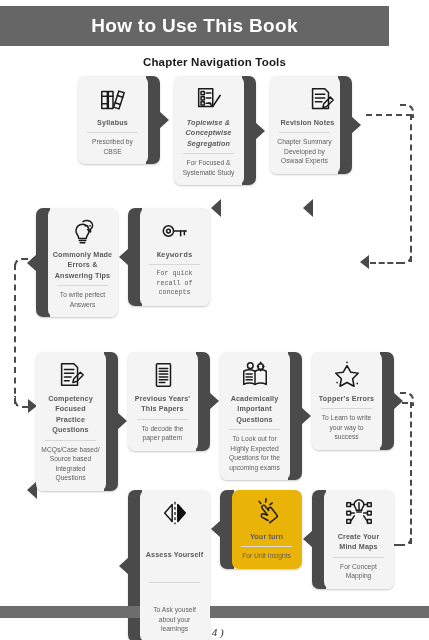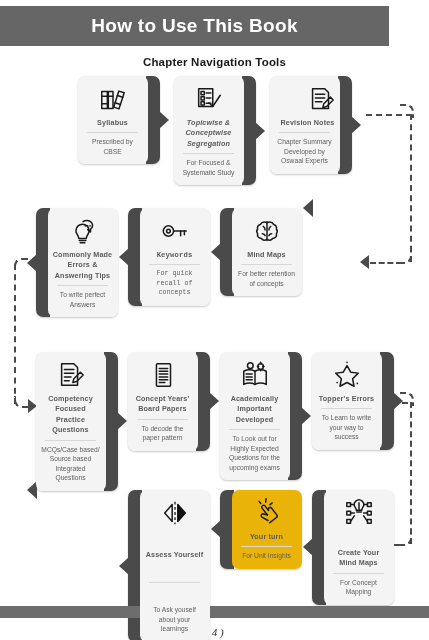--- a/index.html
+++ b/index.html
@@ -263,36 +263,20 @@
               <div class="card-label" style="color: rgb(90, 90, 90);">Keywords</div>
               <div class="divider"></div>
               <div class="card-sub" style="color: rgb(94, 94, 94);">For quick recall of concepts</div>
             </div>
           </div>
         </div>
         <div class="card left-bar">
           <div class="card-inner">
             <div class="sidebar-dark" style="background: rgb(74, 74, 74);"></div>
             <div class="notch"></div>
-            <div class="card-body" style="background: rgb(244, 244, 244);">
-              <div class="icon-wrap">
-                <svg width="30" height="30" viewBox="0 0 32 32">
-                  <path d="M16 6 v20" stroke="#1a1a1a" stroke-width="1.6" fill="none" stroke-linecap="round" stroke-linejoin="round"></path>
-                  <path d="M16 7 q-5 -2 -7 2 q-4 1 -3 5 q-2 2 0 5 q-1 4 4 5 q2 3 6 1" stroke="#1a1a1a" stroke-width="1.6" fill="none" stroke-linecap="round" stroke-linejoin="round"></path>
-                  <path d="M16 7 q5 -2 7 2 q4 1 3 5 q2 2 0 5 q1 4 -4 5 q-2 3 -6 1" stroke="#1a1a1a" stroke-width="1.6" fill="none" stroke-linecap="round" stroke-linejoin="round"></path>
-                  <path d="M12 11 q2 1 2 4" stroke="#1a1a1a" stroke-width="1.6" fill="none" stroke-linecap="round" stroke-linejoin="round"></path>
-                  <path d="M20 11 q-2 1 -2 4" stroke="#1a1a1a" stroke-width="1.6" fill="none" stroke-linecap="round" stroke-linejoin="round"></path>
-                  <path d="M11 19 q2 0 3 2" stroke="#1a1a1a" stroke-width="1.6" fill="none" stroke-linecap="round" stroke-linejoin="round"></path>
-                  <path d="M21 19 q-2 0 -3 2" stroke="#1a1a1a" stroke-width="1.6" fill="none" stroke-linecap="round" stroke-linejoin="round"></path>
-                </svg>
-              </div>
-              <div class="card-label" style="color: rgb(90, 90, 90);">Mind Maps</div>
-              <div class="divider"></div>
-              <div class="card-sub" style="color: rgb(94, 94, 94);">For better retention of concepts</div>
-            </div>
           </div>
         </div>
         <div class="card left-bar">
           <div class="card-inner">
             <div class="sidebar-dark" style="background: rgb(74, 74, 74);"></div>
             <div class="notch"></div>
           </div>
         </div>
       </div>
 
@@ -327,21 +311,21 @@
                 <svg width="30" height="30" viewBox="0 0 32 32">
                   <rect x="9" y="4" width="15" height="24" rx="1" stroke="#1a1a1a" stroke-width="1.6" fill="none" stroke-linecap="round" stroke-linejoin="round"></rect>
                   <line x1="12" y1="9" x2="21" y2="9" stroke="#1a1a1a" stroke-width="1.6" fill="none" stroke-linecap="round" stroke-linejoin="round"></line>
                   <line x1="12" y1="12" x2="21" y2="12" stroke="#1a1a1a" stroke-width="1.6" fill="none" stroke-linecap="round" stroke-linejoin="round"></line>
                   <line x1="12" y1="15" x2="21" y2="15" stroke="#1a1a1a" stroke-width="1.6" fill="none" stroke-linecap="round" stroke-linejoin="round"></line>
                   <line x1="12" y1="18" x2="21" y2="18" stroke="#1a1a1a" stroke-width="1.6" fill="none" stroke-linecap="round" stroke-linejoin="round"></line>
                   <line x1="12" y1="21" x2="21" y2="21" stroke="#1a1a1a" stroke-width="1.6" fill="none" stroke-linecap="round" stroke-linejoin="round"></line>
                   <line x1="12" y1="24" x2="18" y2="24" stroke="#1a1a1a" stroke-width="1.6" fill="none" stroke-linecap="round" stroke-linejoin="round"></line>
                 </svg>
               </div>
-              <div class="card-label" style="color: rgb(90, 90, 90);">Concept Years' Board Papers</div>
+              <div class="card-label" style="color: rgb(90, 90, 90);">Previous Years' This Papers</div>
               <div class="divider"></div>
               <div class="card-sub" style="color: rgb(94, 94, 94);">To decode the paper pattern</div>
             </div>
           </div>
         </div>
         <div class="card right-bar">
           <div class="card-inner">
             <div class="sidebar-dark" style="background: rgb(74, 74, 74);"></div>
             <div class="notch"></div>
             <div class="card-body" style="background: rgb(244, 244, 244);">
@@ -353,21 +337,21 @@
                   <line x1="6.5" y1="18" x2="13" y2="18" stroke="#1a1a1a" stroke-width="1.6" fill="none" stroke-linecap="round" stroke-linejoin="round"></line>
                   <line x1="6.5" y1="21" x2="13" y2="21" stroke="#1a1a1a" stroke-width="1.6" fill="none" stroke-linecap="round" stroke-linejoin="round"></line>
                   <circle cx="11" cy="6" r="3" stroke="#1a1a1a" stroke-width="1.6" fill="none" stroke-linecap="round" stroke-linejoin="round"></circle>
                   <circle cx="22" cy="7" r="3" stroke="#1a1a1a" stroke-width="1.6" fill="none" stroke-linecap="round" stroke-linejoin="round"></circle>
                   <line x1="22" y1="2.5" x2="22" y2="4" stroke="#1a1a1a" stroke-width="1.6" fill="none" stroke-linecap="round" stroke-linejoin="round"></line>
                   <line x1="22" y1="10" x2="22" y2="11.5" stroke="#1a1a1a" stroke-width="1.6" fill="none" stroke-linecap="round" stroke-linejoin="round"></line>
                   <line x1="18.5" y1="7" x2="19.8" y2="7" stroke="#1a1a1a" stroke-width="1.6" fill="none" stroke-linecap="round" stroke-linejoin="round"></line>
                   <line x1="24.2" y1="7" x2="25.5" y2="7" stroke="#1a1a1a" stroke-width="1.6" fill="none" stroke-linecap="round" stroke-linejoin="round"></line>
                 </svg>
               </div>
-              <div class="card-label" style="color: rgb(90, 90, 90);">Academically Important Developed</div>
+              <div class="card-label" style="color: rgb(90, 90, 90);">Academically Important Questions</div>
               <div class="divider"></div>
               <div class="card-sub" style="color: rgb(94, 94, 94);">To Look out for Highly Expected Questions for the upcoming exams</div>
             </div>
           </div>
         </div>
         <div class="card right-bar">
           <div class="card-inner">
             <div class="sidebar-dark" style="background: rgb(74, 74, 74);"></div>
             <div class="notch"></div>
             <div class="card-body" style="background: rgb(244, 244, 244);">
@@ -451,21 +435,21 @@
                   <rect x="25" y="14" width="4" height="4" stroke="#1a1a1a" stroke-width="1.6" fill="none" stroke-linecap="round" stroke-linejoin="round"></rect>
                   <rect x="25" y="23" width="4" height="4" stroke="#1a1a1a" stroke-width="1.6" fill="none" stroke-linecap="round" stroke-linejoin="round"></rect>
                   <line x1="7" y1="7" x2="11" y2="7" stroke="#1a1a1a" stroke-width="1.6" fill="none" stroke-linecap="round" stroke-linejoin="round"></line>
                   <line x1="7" y1="16" x2="11" y2="16" stroke="#1a1a1a" stroke-width="1.6" fill="none" stroke-linecap="round" stroke-linejoin="round"></line>
                   <line x1="7" y1="25" x2="11" y2="19" stroke="#1a1a1a" stroke-width="1.6" fill="none" stroke-linecap="round" stroke-linejoin="round"></line>
                   <line x1="21" y1="7" x2="25" y2="7" stroke="#1a1a1a" stroke-width="1.6" fill="none" stroke-linecap="round" stroke-linejoin="round"></line>
                   <line x1="21" y1="16" x2="25" y2="16" stroke="#1a1a1a" stroke-width="1.6" fill="none" stroke-linecap="round" stroke-linejoin="round"></line>
                   <line x1="21" y1="19" x2="25" y2="25" stroke="#1a1a1a" stroke-width="1.6" fill="none" stroke-linecap="round" stroke-linejoin="round"></line>
                 </svg>
               </div>
-              <div class="card-label" style="color: rgb(90, 90, 90); margin-top: 16px;">Create Your Mind Maps</div>
+              <div class="card-label" style="color: rgb(90, 90, 90);">Create Your Mind Maps</div>
               <div class="divider"></div>
               <div class="card-sub" style="color: rgb(94, 94, 94);">For Concept Mapping</div>
             </div>
           </div>
         </div>
       </div>
 
     <div class="dash-h" style="left:366px;top:42px;width:46px;"></div>
     <div class="corner" style="left:400px;top:32px;width:12px;height:12px;border-radius:0 8px 0 0;border-top-width:2px;border-right-width:2px;"></div>
     <div class="dash-v" style="left:410px;top:42px;height:148px;"></div>

